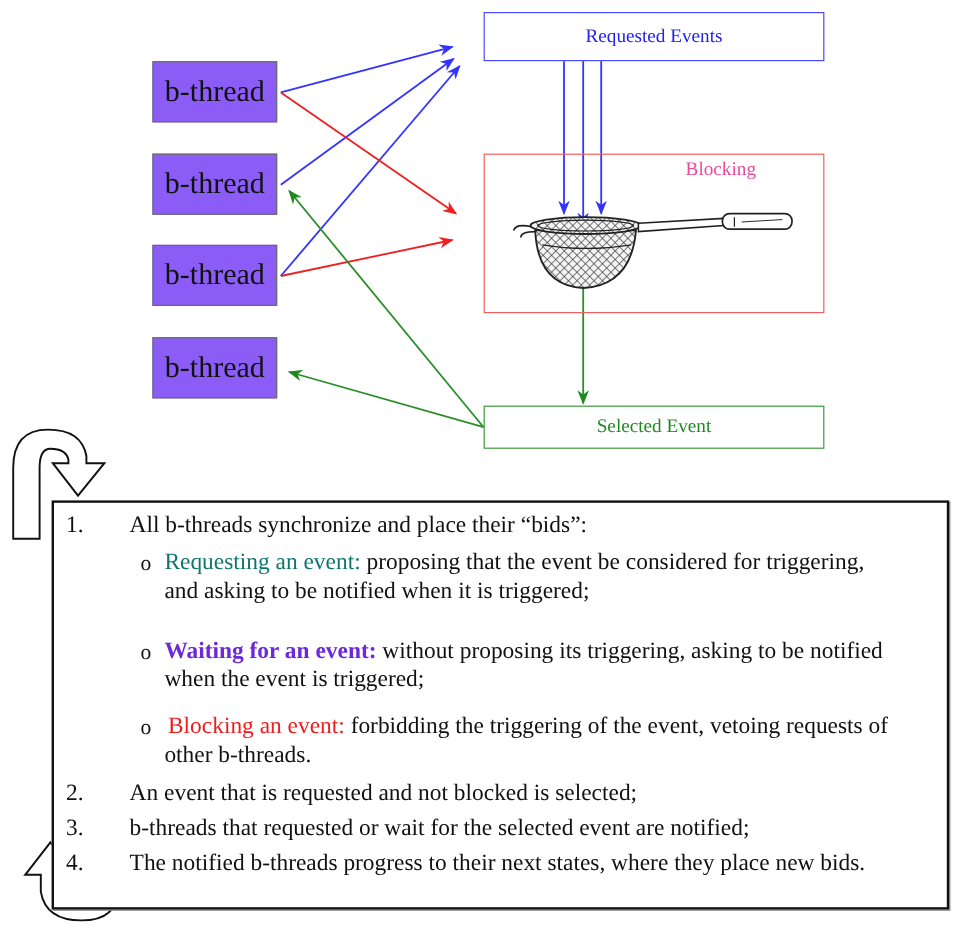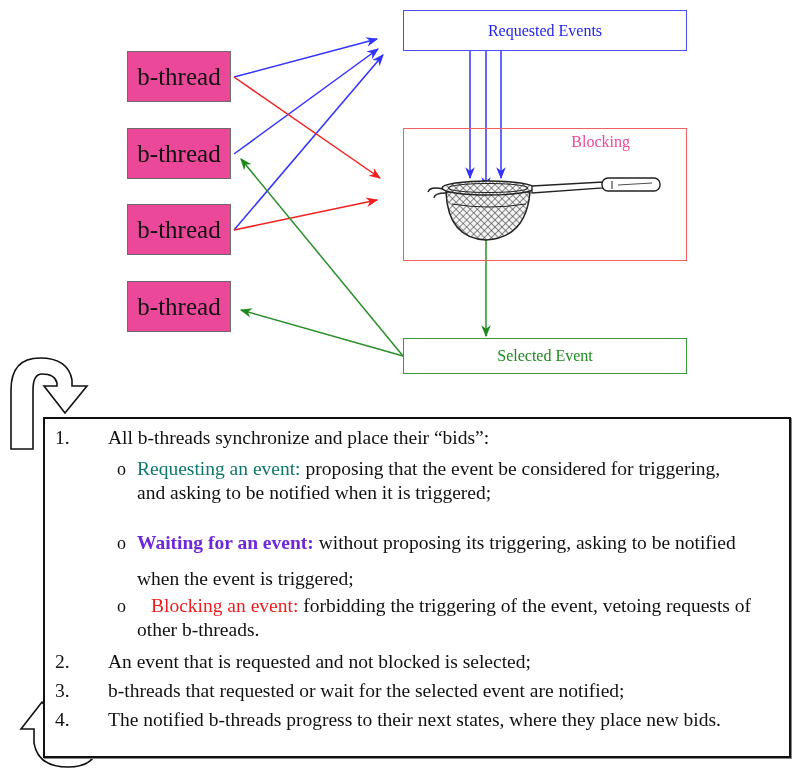--- a/index.html
+++ b/index.html
@@ -1,20 +1,20 @@
 <!DOCTYPE html>
 <html><head>
 <meta charset="utf-8">
 <style>
   html, body { margin:0; padding:0; background:#ffffff; }
   body { width:800px; height:778px; position:relative; overflow:hidden; font-family:"Liberation Serif", serif; color:#111; }
   svg.diagram { position:absolute; left:0; top:0; width:800px; height:778px; }
   .bthread {
     position:absolute; left:127px; width:104px; height:51px;
-    background:#ec4899; border:1.5px solid #6b6b6b;
+    background:#8b5cf6; border:1.5px solid #6b6b6b;
     display:flex; align-items:center; justify-content:center;
     font-size:25px; color:#111; box-sizing:border-box;
   }
   .evbox {
     position:absolute; left:403px; width:284px; box-sizing:border-box;
     display:flex; justify-content:center; font-size:16px; background:transparent;
   }
   #requested { top:10px; height:41px; border:1.5px solid #4a4aff; color:#2222ee; align-items:center; }
   #blocking { top:128px; height:133px; border:1.5px solid #f06060; color:#ec4899; align-items:flex-start; justify-content:flex-end; padding:4px 56px 0 0; }
   #selected { top:338px; height:36px; border:1.5px solid #3c9a3c; color:#1e8a1e; align-items:center; }
@@ -117,24 +117,24 @@
 
 <div class="num" style="top:426px;">1.</div>
 <div class="line" style="left:108px; top:426px;">All b-threads synchronize and place their “bids”:</div>
 
 <div class="bullet" style="top:457px;">o</div>
 <div class="line" style="left:137px; top:457px;"><span class="blue">Requesting an event:</span><span> proposing that the event be considered for triggering,</span></div>
 <div class="line" style="left:137px; top:481px;">and asking to be notified when it is triggered;</div>
 
 <div class="bullet" style="top:531px;">o</div>
 <div class="line" style="left:137px; top:531px;"><span class="green">Waiting for an event:</span><span> without proposing its triggering, asking to be notified</span></div>
-<div class="line" style="left:137px; top:555px;margin-top:12px;">when the event is triggered;</div>
+<div class="line" style="left:137px; top:555px;">when the event is triggered;</div>
 
 <div class="bullet" style="top:594px;">o</div>
-<div class="line" style="left:151px; top:594px;"><span class="red">Blocking an event:</span><span> forbidding the triggering of the event, vetoing requests of</span></div>
+<div class="line" style="left:140px; top:594px;"><span class="red">Blocking an event:</span><span> forbidding the triggering of the event, vetoing requests of</span></div>
 <div class="line" style="left:137px; top:618px;">other b-threads.</div>
 
 <div class="num" style="top:650px;">2.</div>
 <div class="line" style="left:108px; top:650px;">An event that is requested and not blocked is selected;</div>
 
 <div class="num" style="top:679px;">3.</div>
 <div class="line" style="left:108px; top:679px;">b-threads that requested or wait for the selected event are notified;</div>
 
 <div class="num" style="top:708px;">4.</div>
 <div class="line" style="left:108px; top:708px;">The notified b-threads progress to their next states, where they place new bids.</div>

